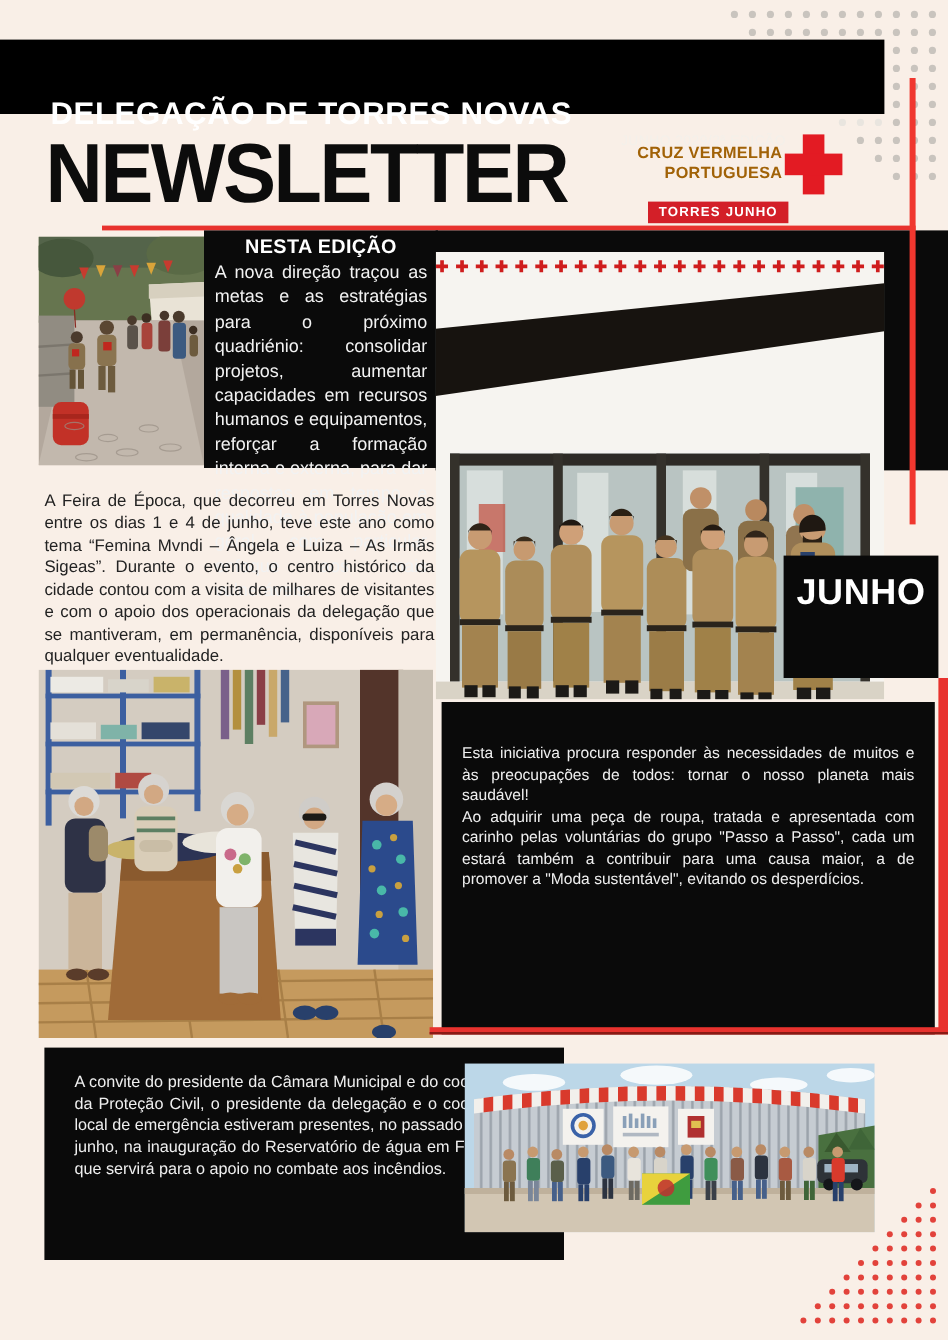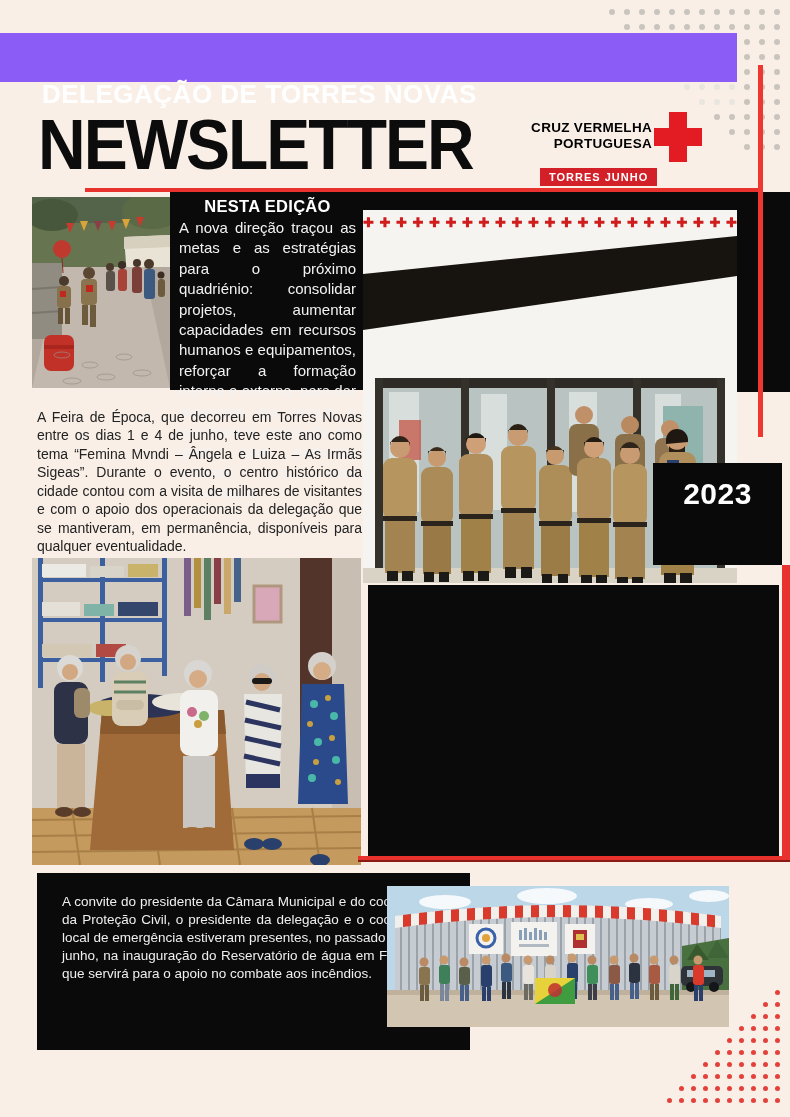--- a/index.html
+++ b/index.html
@@ -1,24 +1,24 @@
 <!DOCTYPE html>
 <html><head>
 <meta charset="utf-8">
 <style>
   html,body{margin:0;padding:0;}
   body{width:790px;height:1117px;position:relative;overflow:hidden;
        background:#f9efe7;font-family:"Liberation Sans",sans-serif;}
   .abs{position:absolute;}
   
-  .topbar{left:0;top:33px;width:737px;height:49px;background:#8b5cf6;}
+  .topbar{left:0;top:33px;width:737px;height:62px;background:#000000;}
   .topbar-title{left:42px;top:46px;color:#fff;font-size:26px;font-weight:bold;letter-spacing:.5px;white-space:nowrap;}
   .edition{left:460px;top:79px;width:195px;text-align:right;color:#f4f0ea;font-size:11.5px;letter-spacing:.4px;white-space:nowrap;}
   .masthead{left:38px;top:104px;color:#0c0c0c;font-size:66px;font-weight:bold;letter-spacing:-2px;transform:scaleY(1.06);transform-origin:top left;white-space:nowrap;}
-  .org{left:452px;top:120px;width:200px;text-align:right;color:#000000;font-weight:bold;font-size:13.5px;line-height:1.2;letter-spacing:.3px;}
+  .org{left:452px;top:120px;width:200px;text-align:right;color:#a16207;font-weight:bold;font-size:13.5px;line-height:1.2;letter-spacing:.3px;}
   .cross{left:654px;top:112px;width:48px;height:50px;}
   .cross .v{position:absolute;left:15px;top:0;width:18px;height:50px;background:#e31b23;}
   .cross .h{position:absolute;left:0;top:16px;width:48px;height:18px;background:#e31b23;}
   .badge{left:540px;top:168px;background:#d31f28;color:#fff;font-weight:bold;font-size:11px;letter-spacing:1px;padding:3px 9px;}
   .redline-top{left:85px;top:188px;width:678px;height:4px;background:#e8322e;}
   
   .nesta{left:170px;top:192px;width:195px;height:198px;background:#0a0a0a;color:#f2f2f2;box-sizing:border-box;padding:5px 9px 0 9px;}
   .nesta h2{margin:0;text-align:center;font-size:16.5px;letter-spacing:.3px;color:#fff;}
   .nesta p{margin:2px 0 0 0;font-size:15px;line-height:1.36;text-align:justify;}
   .backdrop{left:363px;top:192px;width:427px;height:200px;background:#0a0a0a;}
@@ -319,21 +319,21 @@
     </g>
   </svg>
   <div class="cross-strip" id="cross-strip">✚ ✚ ✚ ✚ ✚ ✚ ✚ ✚ ✚ ✚ ✚ ✚ ✚ ✚ ✚ ✚ ✚ ✚ ✚ ✚ ✚ ✚ ✚ ✚ ✚ ✚ ✚ ✚ ✚ ✚ ✚ ✚ ✚ ✚ ✚ ✚ ✚ ✚ ✚ ✚ ✚ ✚ </div>
 </div>
 
 <div class="abs redline-vert"></div>
 
 <p class="abs para-feira">A Feira de Época, que decorreu em Torres Novas entre os dias 1 e 4 de junho, teve este ano como tema “Femina Mvndi – Ângela e Luiza – As Irmãs Sigeas”. Durante o evento, o centro histórico da cidade contou com a visita de milhares de visitantes e com o apoio dos operacionais da delegação que se mantiveram, em permanência, disponíveis para qualquer eventualidade.</p>
 
 <div class="abs datebox">
-  <div>2023</div>
+  <div>JUNHO</div>
 </div>
 
 <div class="abs photo ph-ladies">
   <svg width="329" height="307" xmlns="http://www.w3.org/2000/svg">
     <rect width="329" height="307" fill="#d4ccc1"></rect>
     <rect x="268" y="0" width="36" height="195" fill="#53342a"></rect>
     <rect x="300" y="0" width="29" height="307" fill="#c8bfb2"></rect>
     <rect y="250" width="329" height="57" fill="#c59a5e"></rect>
     <g stroke="#a87f47" stroke-width="2">
       <line x1="0" y1="262" x2="329" y2="258"></line>
@@ -442,20 +442,22 @@
             <circle cx="22" cy="112" r="3"></circle>
             <circle cx="44" cy="132" r="3"></circle>
           </g>
         <ellipse cx="26" cy="210" rx="10" ry="6" fill="#28406b"></ellipse>
       </g>
     </g>
   </svg>
 </div>
 
 <div class="abs sustain">
+  <p>Esta iniciativa procura responder às necessidades de muitos e às preocupações de todos: tornar o nosso planeta mais saudável!</p>
+  <p>Ao adquirir uma peça de roupa, tratada e apresentada com carinho pelas voluntárias do grupo "Passo a Passo", cada um estará também a contribuir para uma causa maior, a de promover a "Moda sustentável", evitando os desperdícios.</p>
 </div>
 
 <div class="abs redbar-right"></div>
 <div class="abs redline-bottom"></div>
 
 <div class="abs reservbox">
   <p>A convite do presidente da Câmara Municipal e do coordenador da Proteção Civil, o presidente da delegação e o coordenador local de emergência estiveram presentes, no passado dia 12 de junho, na inauguração do Reservatório de água em Fungalvaz, que servirá para o apoio no combate aos incêndios.</p>
 </div>
 
 <div class="abs photo ph-reserv">

